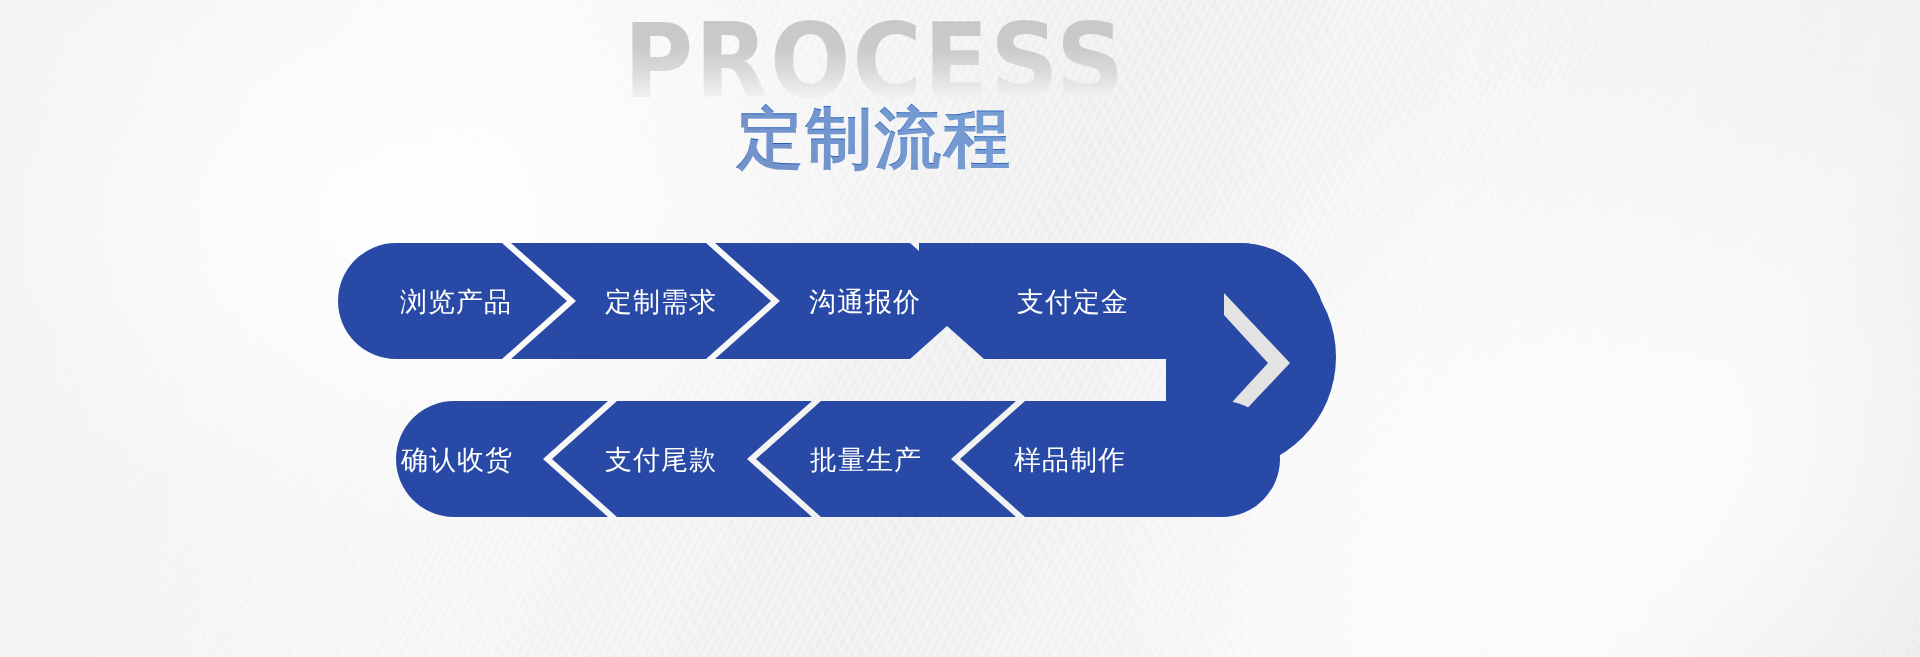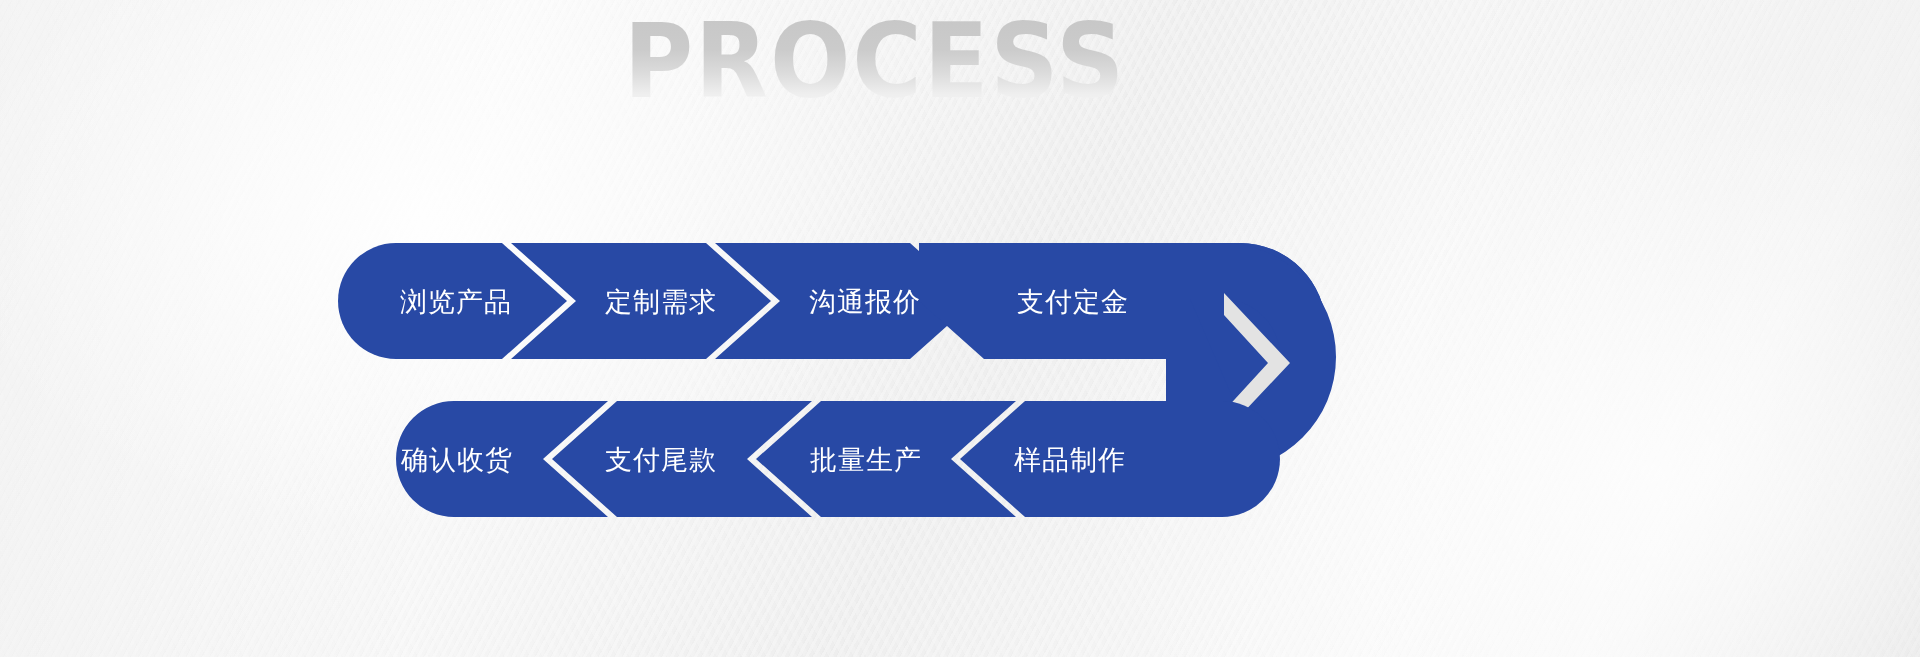--- a/index.html
+++ b/index.html
@@ -91,20 +91,21 @@
 </head>
 <body>
 
 <div id="bg-layer">
   <div id="bg-texture"></div>
   <div id="bg-sheen"></div>
 </div>
 
 <div id="header">
   <div id="watermark">PROCESS</div>
+  <div id="main-title">定制流程</div>
 </div>
 
 <div id="flow">
   <svg viewBox="0 0 1920 330" xmlns="http://www.w3.org/2000/svg">
 
     <g>
 
       <path fill="#2849A5" d="M 396 28 H 502 L 567 86 L 502 144 H 396
                A 58 58 0 0 1 396 28 Z"></path>
 

